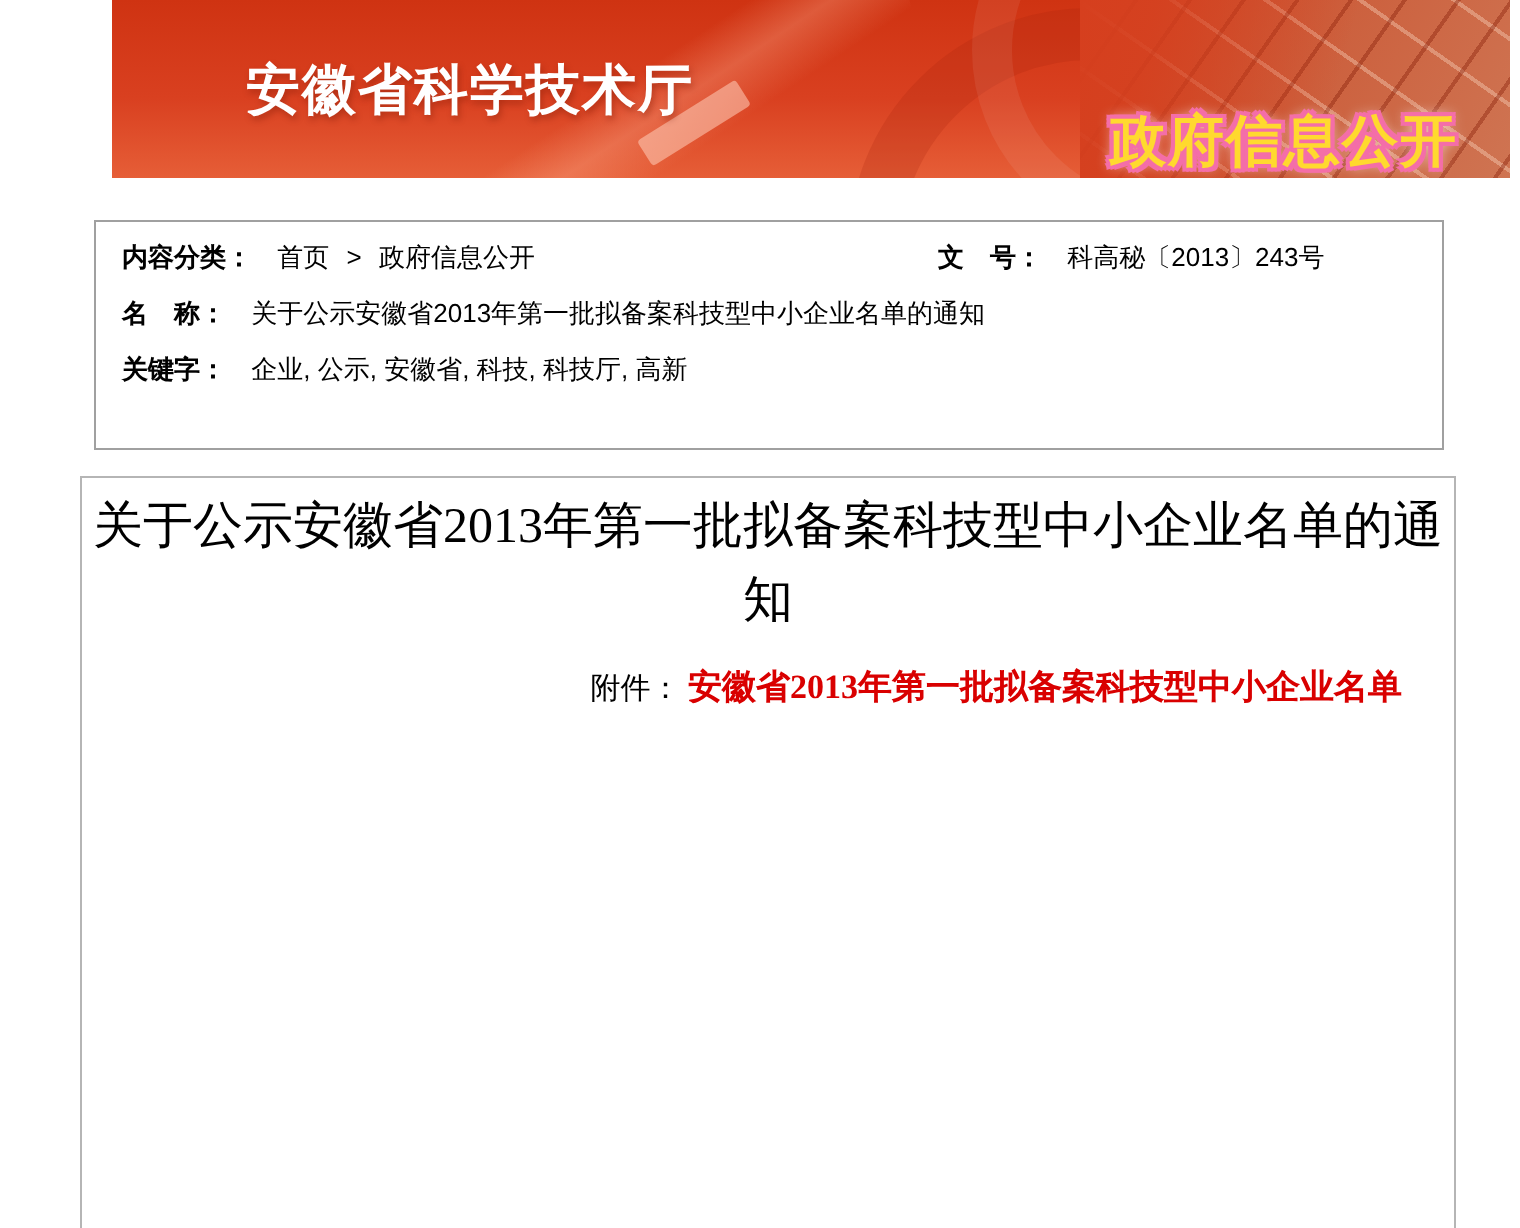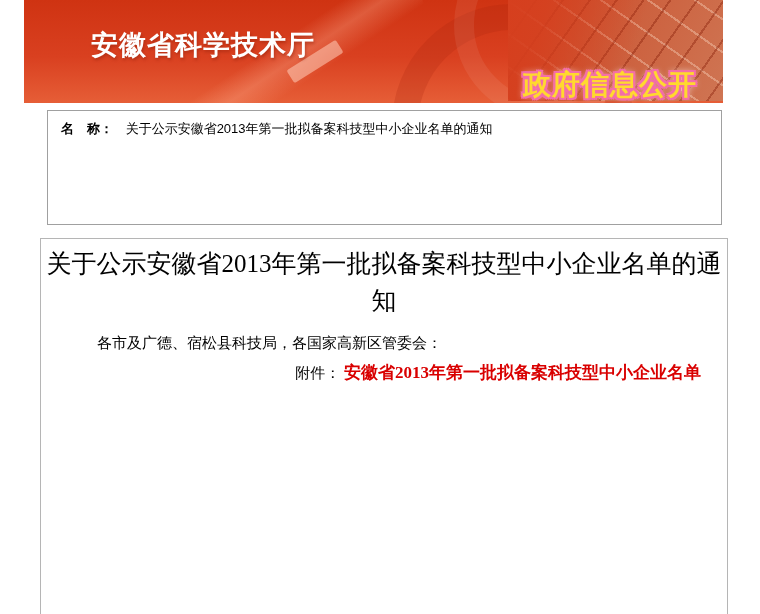--- a/index.html
+++ b/index.html
@@ -3,21 +3,21 @@
 <meta charset="utf-8">
 <style>
   html,body { margin:0; padding:0; background:#ffffff; }
   .page {
     position:relative; width:760px; height:614px; overflow:hidden;
     background:#ffffff; font-family:"Liberation Sans", sans-serif;
   }
 
   
   .banner {
-    position:absolute; left:24px; top:0; width:699px; height:103px;
+    position:absolute; left:56px; top:0; width:699px; height:89px;
     background:linear-gradient(180deg,#cf3312 0%,#d94020 55%,#e65e37 100%);
     overflow:hidden;
   }
   .art-swoosh {
     position:absolute; left:-60px; top:30px; width:480px; height:170px;
     background:linear-gradient(to bottom right, rgba(255,255,255,0) 44%, rgba(255,180,150,0.30) 51%, rgba(255,255,255,0) 59%);
     transform:rotate(-14deg);
   }
   .art-circle1 {
     position:absolute; left:368px; top:4px; width:190px; height:190px;
@@ -100,27 +100,42 @@
     <div class="art-circle1"></div>
     <div class="art-circle2"></div>
     <div class="art-chip"></div>
     <div class="kb"></div>
     <h1 class="site-title">安徽省科学技术厅</h1>
     <div class="gov-open">政府信息公开</div>
   </div>
 
   <div class="meta-box">
     <div class="meta-row">
+      <span class="meta-label">内容分类：</span>
+      <span class="meta-value">
+        <a class="crumb-link">首页</a>
+        <span class="crumb-sep">&gt;</span>
+        <a class="crumb-link">政府信息公开</a>
+      </span>
+      <span class="meta-col2">
+        <span class="meta-label">文　号：</span>
+        <span class="meta-value">科高秘〔2013〕243号</span>
+      </span>
+    </div>
+    <div class="meta-row">
       <span class="meta-label">名　称：</span>
       <span class="meta-value">关于公示安徽省2013年第一批拟备案科技型中小企业名单的通知</span>
+    </div>
+    <div class="meta-row">
+      <span class="meta-label">关键字：</span>
+      <span class="meta-value">企业, 公示, 安徽省, 科技, 科技厅, 高新</span>
     </div>
   </div>
 
   <div class="article-box">
     <h2 class="article-title">关于公示安徽省2013年第一批拟备案科技型中小企业名单的通知</h2>
-    <p class="p-salutation">各市及广德、宿松县科技局，各国家高新区管委会：</p>
     <p class="p-attachment">
       <span>附件：</span>
       <a class="attach-link">安徽省2013年第一批拟备案科技型中小企业名单</a>
     </p>
   </div>
 
 </div>
 
 </body></html>

